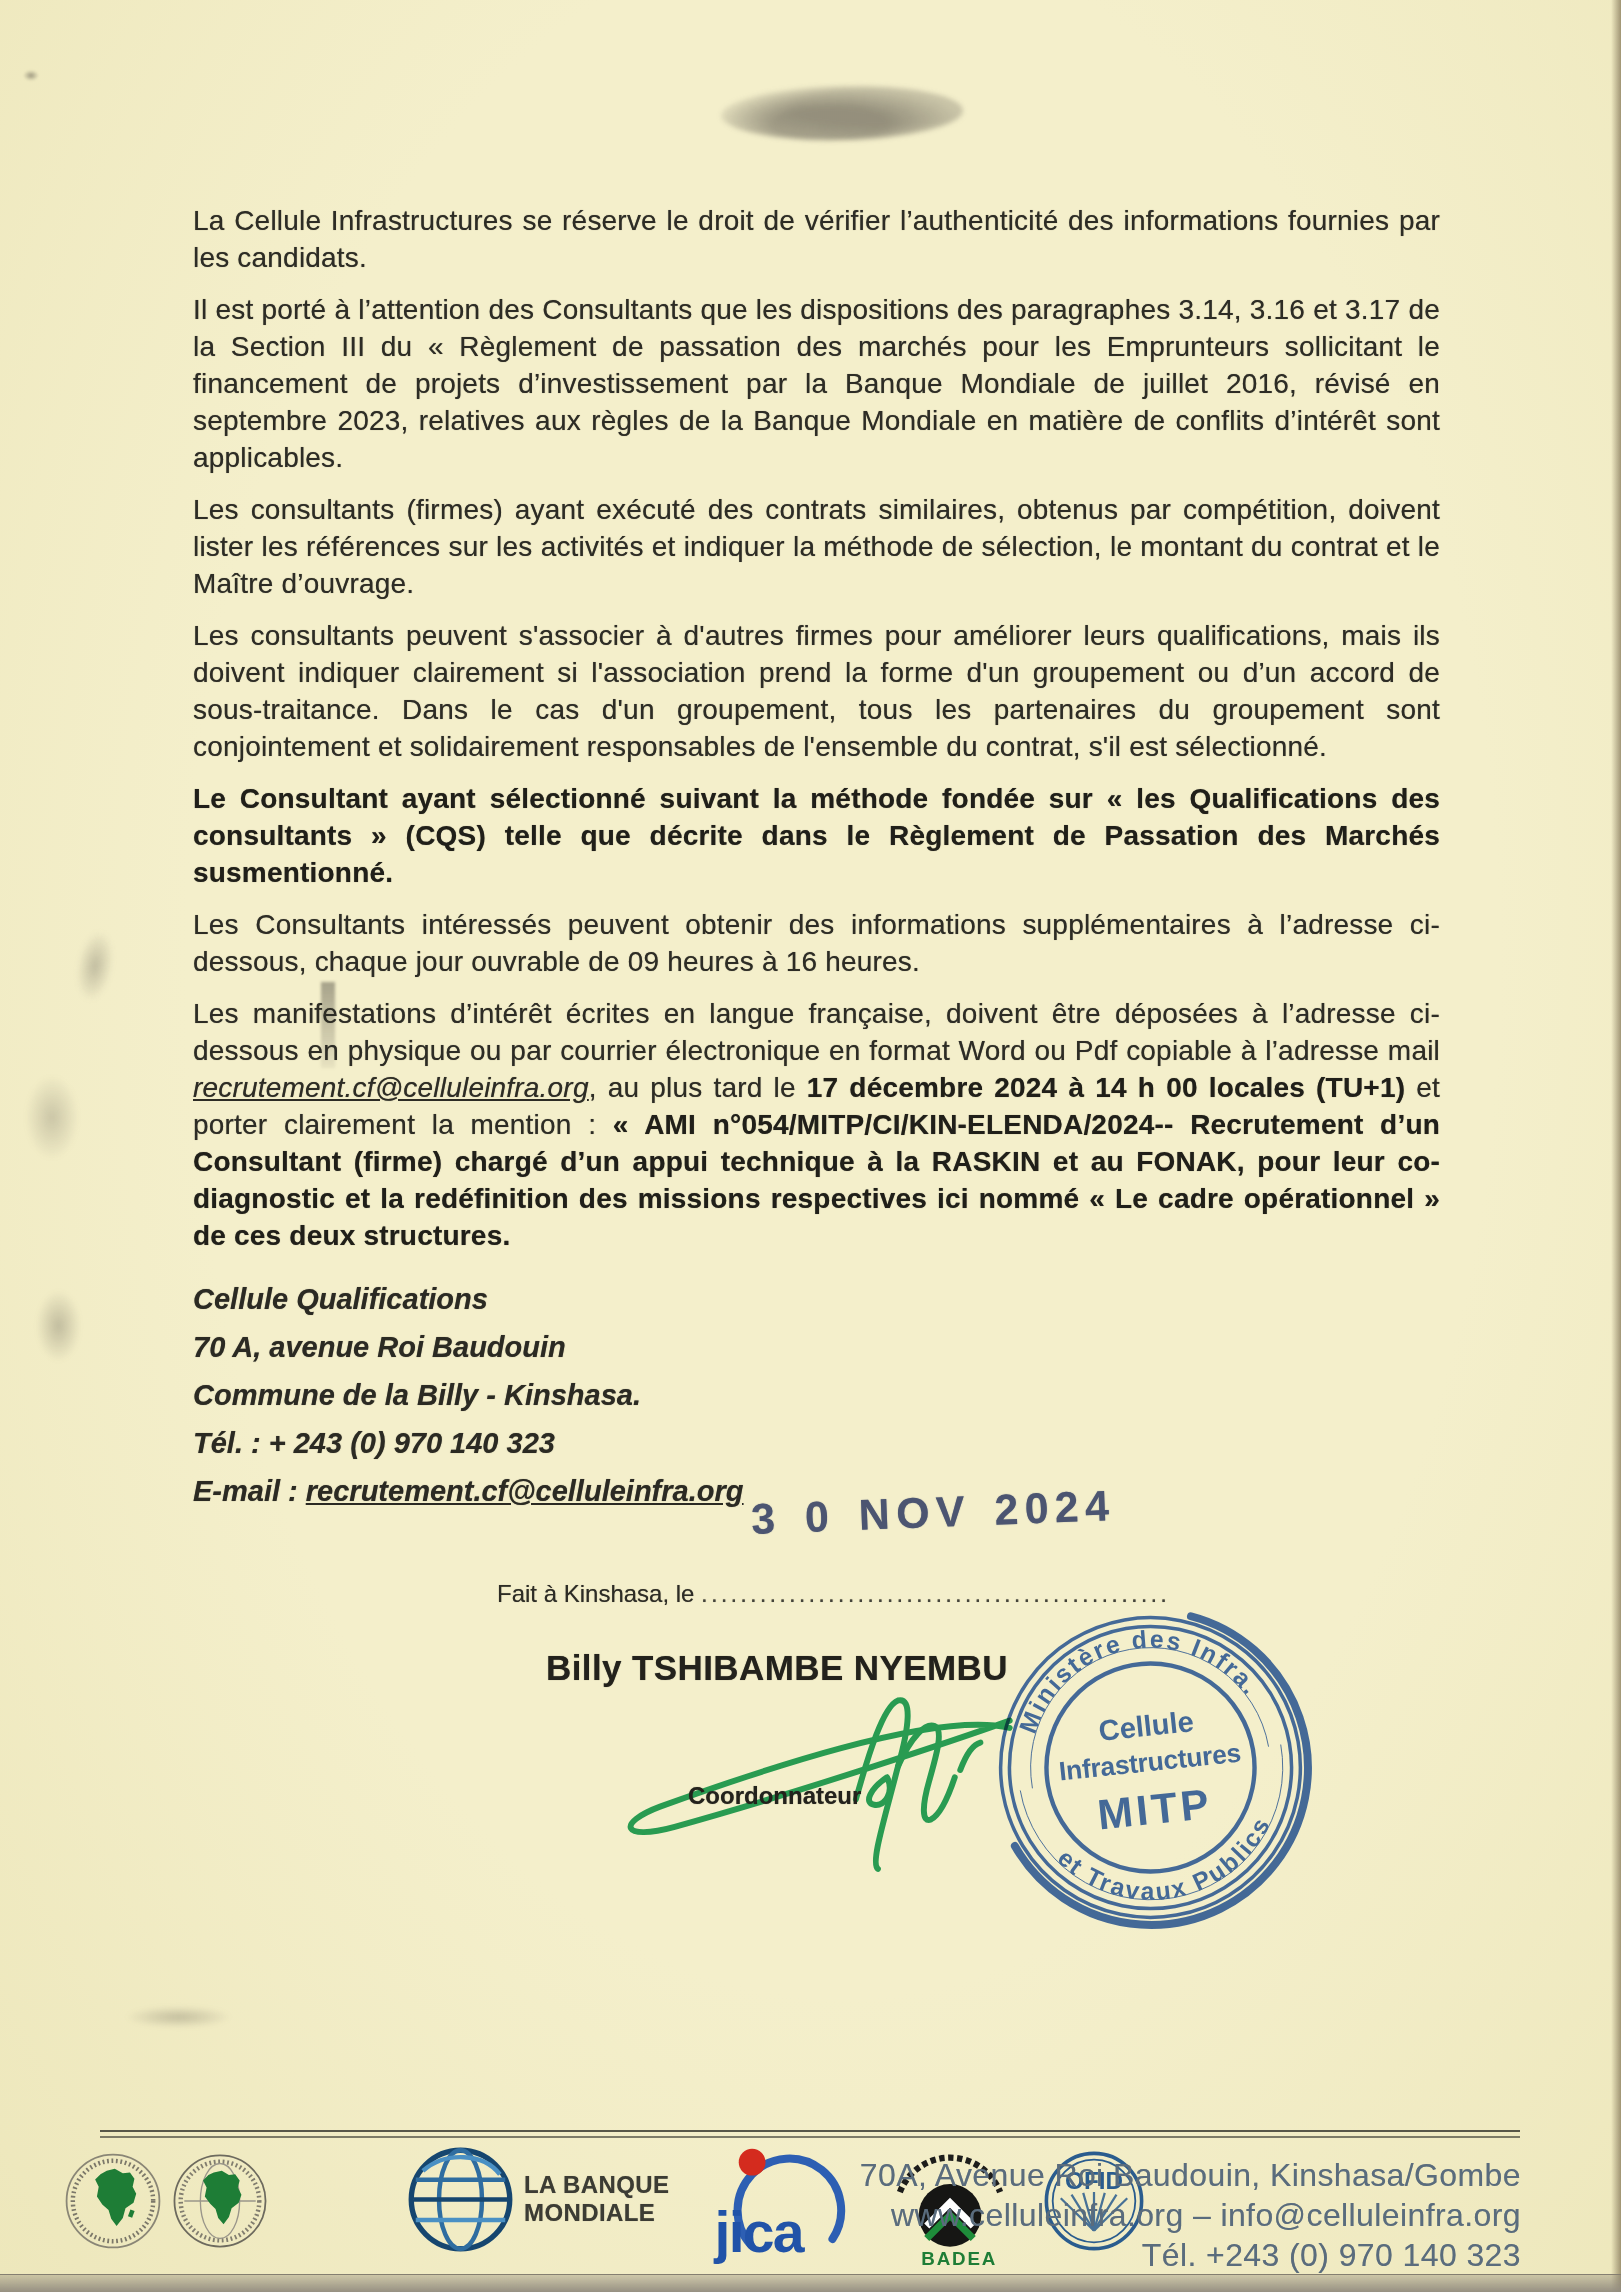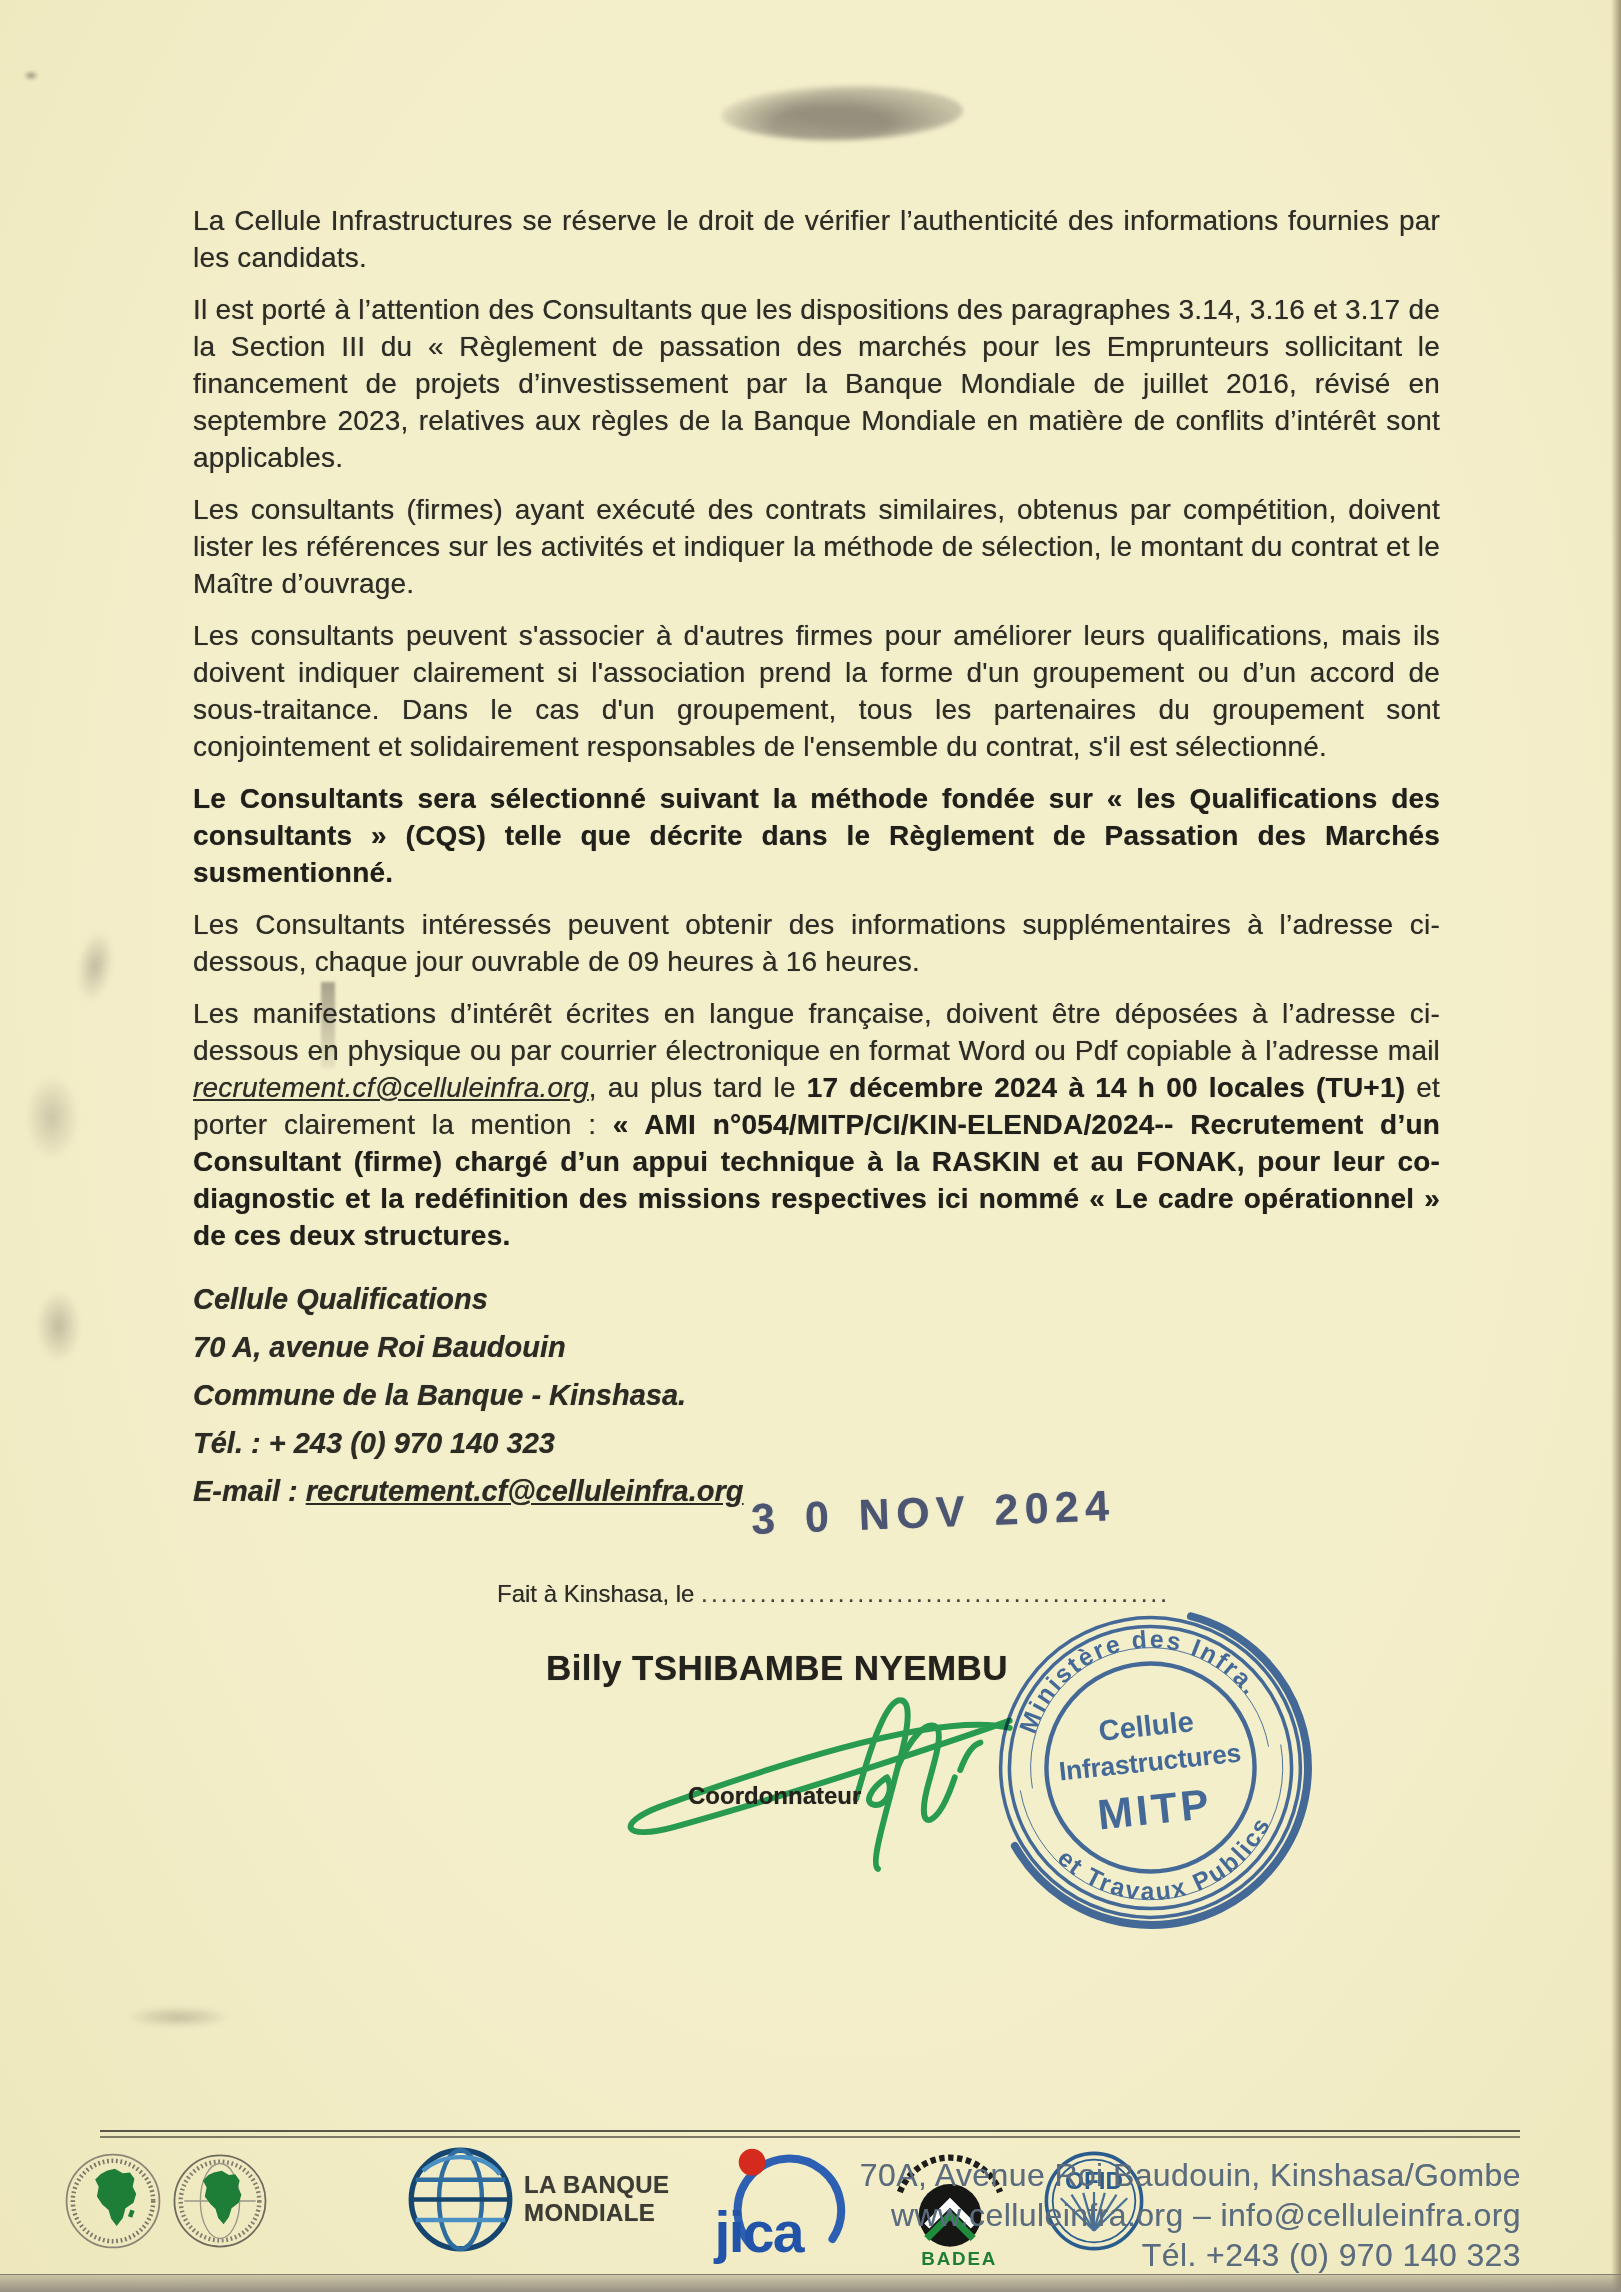--- a/index.html
+++ b/index.html
@@ -124,29 +124,29 @@
   <div class="blob blob-b"></div>
   <div class="blob blob-c"></div>
   <div class="blob blob-d"></div>
   <div class="speck-tl"></div>
 
   <div class="doc-body">
     <p>La Cellule Infrastructures se réserve le droit de vérifier l’authenticité des informations fournies par les candidats.</p>
     <p>Il est porté à l’attention des Consultants que les dispositions des paragraphes 3.14, 3.16 et 3.17 de la Section III du « Règlement de passation des marchés pour les Emprunteurs sollicitant le financement de projets d’investissement par la Banque Mondiale de juillet 2016, révisé en septembre 2023, relatives aux règles de la Banque Mondiale en matière de conflits d’intérêt sont applicables.</p>
     <p>Les consultants (firmes) ayant exécuté des contrats similaires, obtenus par compétition, doivent lister les références sur les activités et indiquer la méthode de sélection, le montant du contrat et le Maître d’ouvrage.</p>
     <p>Les consultants peuvent s'associer à d'autres firmes pour améliorer leurs qualifications, mais ils doivent indiquer clairement si l'association prend la forme d'un groupement ou d’un accord de sous-traitance. Dans le cas d'un groupement, tous les partenaires du groupement sont conjointement et solidairement responsables de l'ensemble du contrat, s'il est sélectionné.</p>
-    <p class="bold">Le Consultants sera sélectionné suivant la méthode fondée sur « les Qualifications des consultants » (CQS) telle que décrite dans le Règlement de Passation des Marchés susmentionné.</p>
+    <p class="bold">Le Consultant ayant sélectionné suivant la méthode fondée sur « les Qualifications des consultants » (CQS) telle que décrite dans le Règlement de Passation des Marchés susmentionné.</p>
     <p>Les Consultants intéressés peuvent obtenir des informations supplémentaires à l’adresse ci-dessous, chaque jour ouvrable de 09 heures à 16 heures.</p>
     <p><span>Les manifestations d’intérêt écrites en langue française, doivent être déposées à l’adresse ci-dessous en physique ou par courrier électronique en format Word ou Pdf copiable à l’adresse mail </span><span class="email-link">recrutement.cf@celluleinfra.org</span><span>, au plus tard le </span><span class="bold">17 décembre 2024 à 14 h 00 locales (TU+1)</span><span> et porter clairement la mention : </span><span class="bold">« AMI n°054/MITP/CI/KIN-ELENDA/2024-- Recrutement d’un Consultant (firme) chargé d’un appui technique à la RASKIN et au FONAK, pour leur co-diagnostic et la redéfinition des missions respectives ici nommé « Le cadre opérationnel » de ces deux structures.</span></p>
   </div>
 
   <div class="address">
     <div>Cellule Qualifications</div>
     <div>70 A, avenue Roi Baudouin</div>
-    <div>Commune de la Banque - Kinshasa.</div>
+    <div>Commune de la Billy - Kinshasa.</div>
     <div>Tél. : + 243 (0) 970 140 323</div>
     <div><span>E-mail : </span><span class="email-link">recrutement.cf@celluleinfra.org</span></div>
   </div>
 
   <div class="date-line"><span>Fait à Kinshasa, le </span><span class="dots">................................................</span></div>
   <div class="date-stamp">3 0 NOV 2024</div>
 
   <div class="sig-name">Billy TSHIBAMBE NYEMBU</div>
   <svg class="sig-svg" viewBox="0 0 460 200">
     <g fill="none" stroke="#1ea15e" stroke-width="6.5" stroke-linecap="round">

